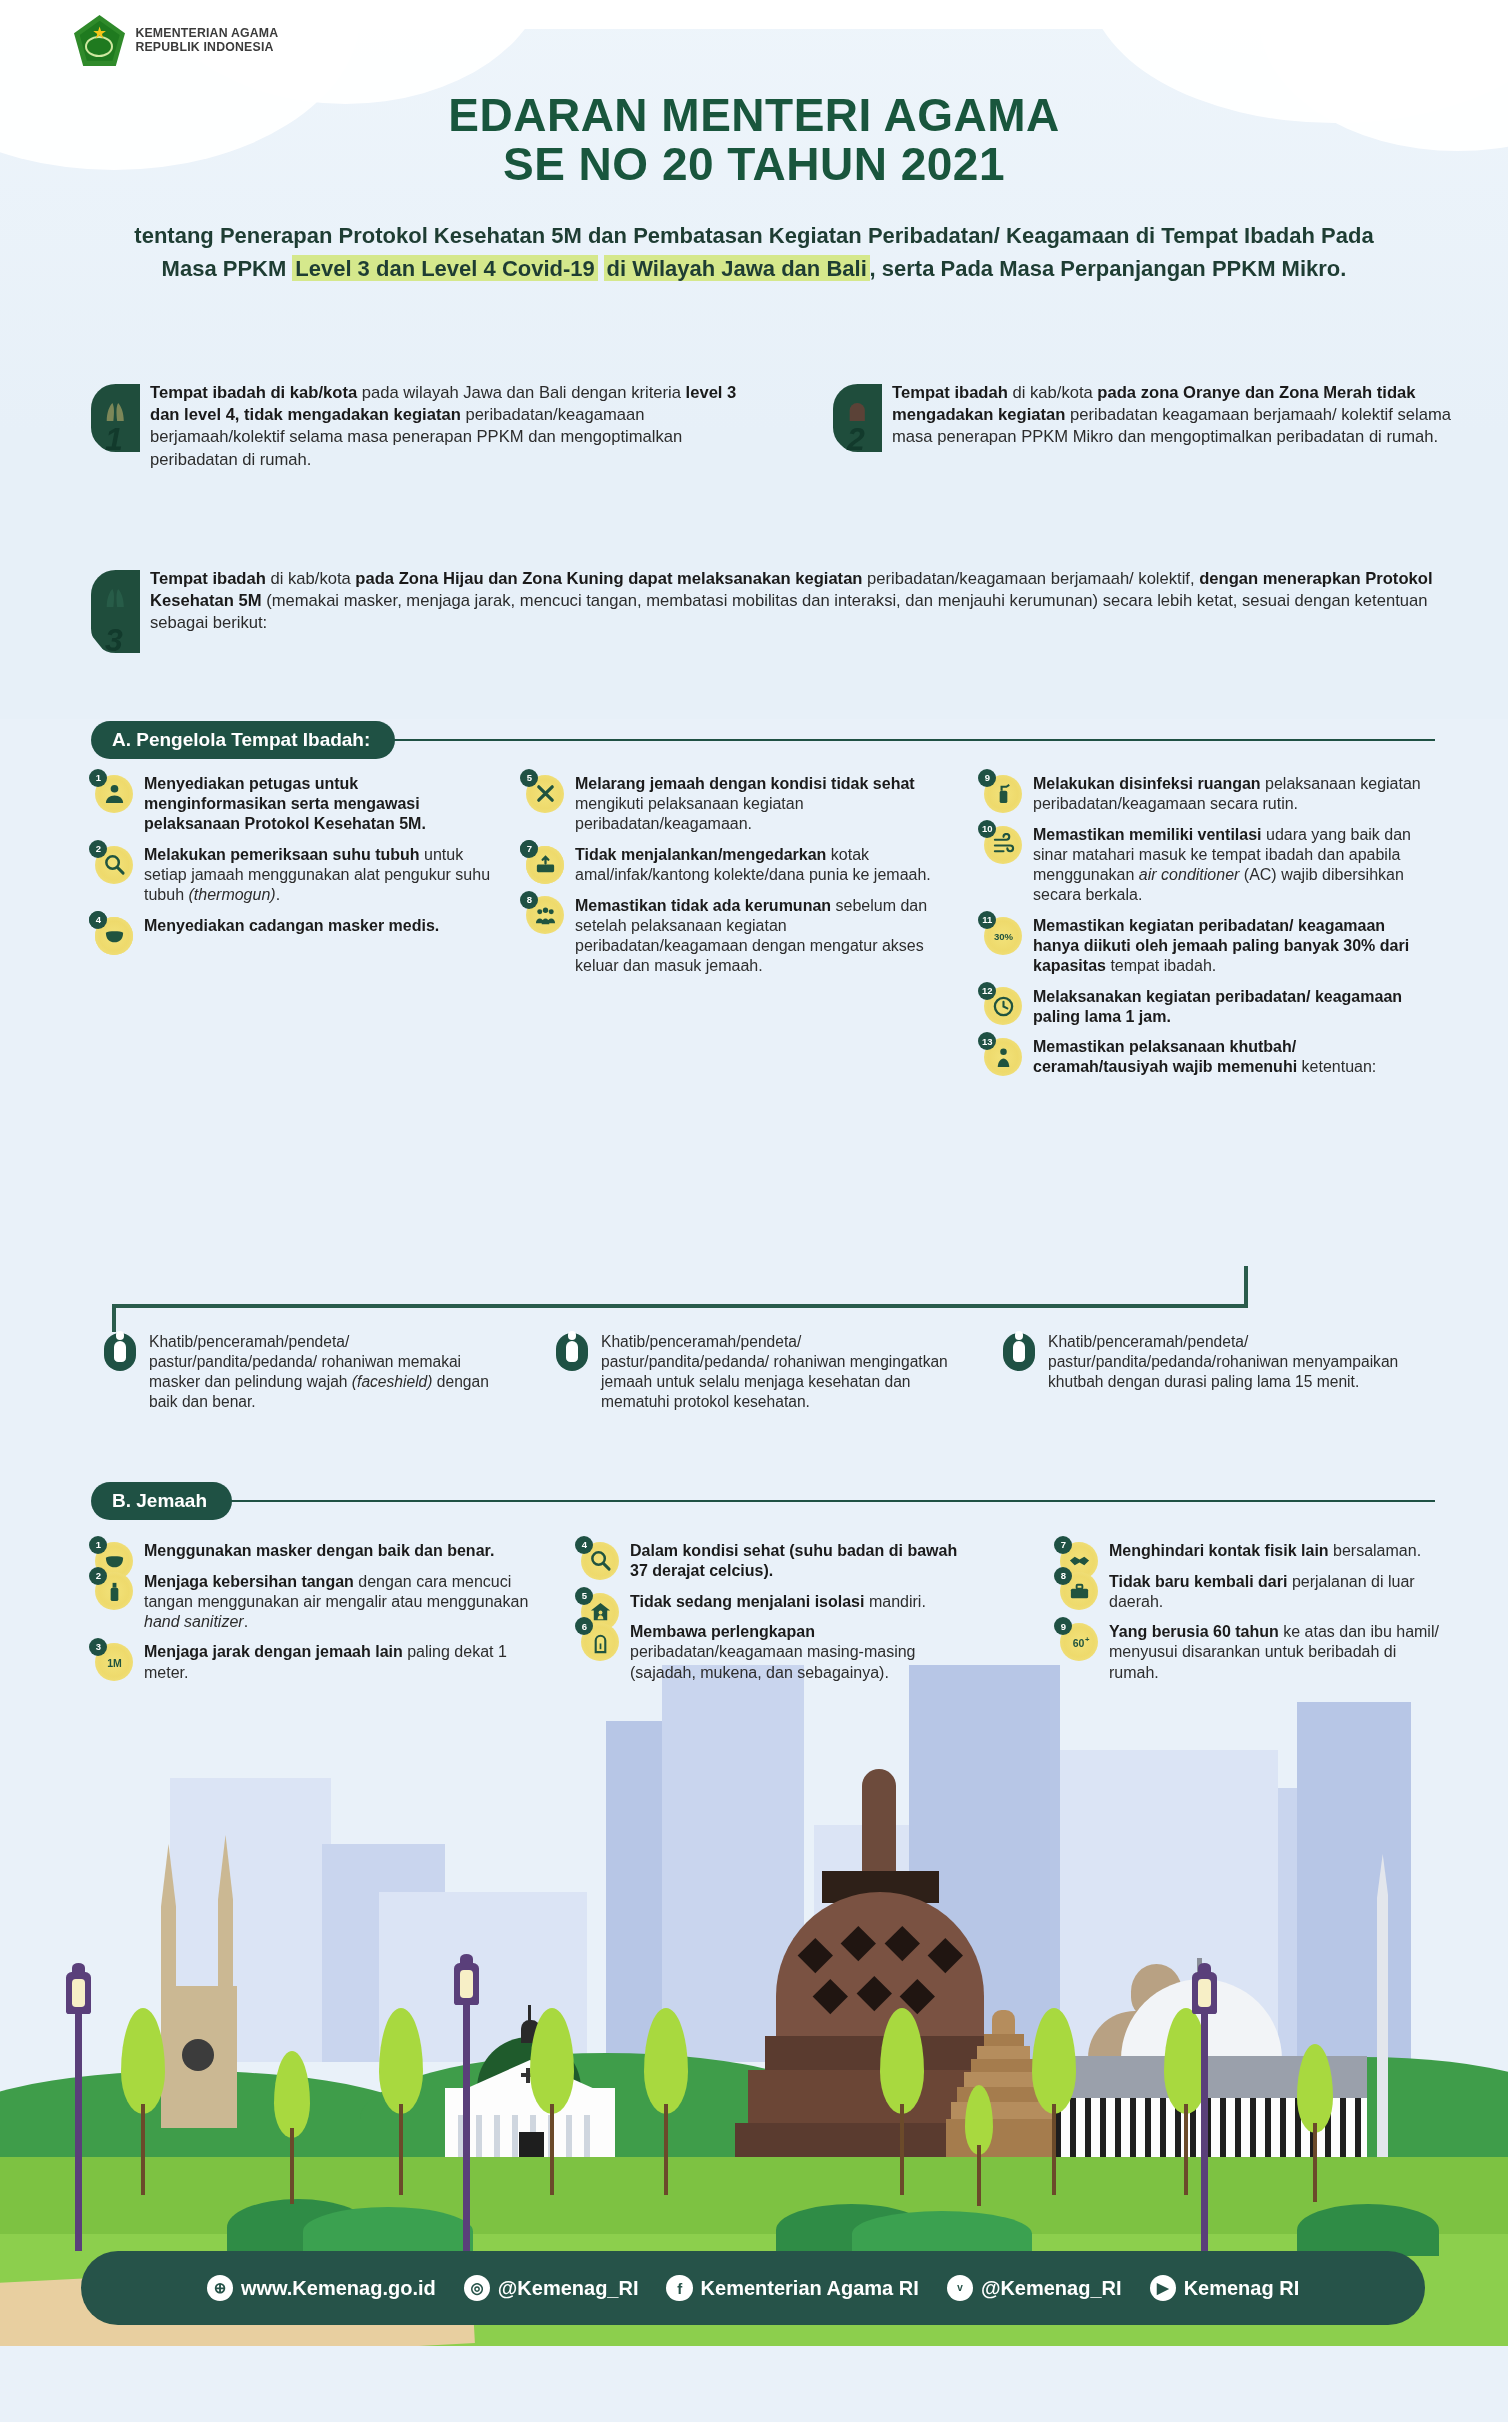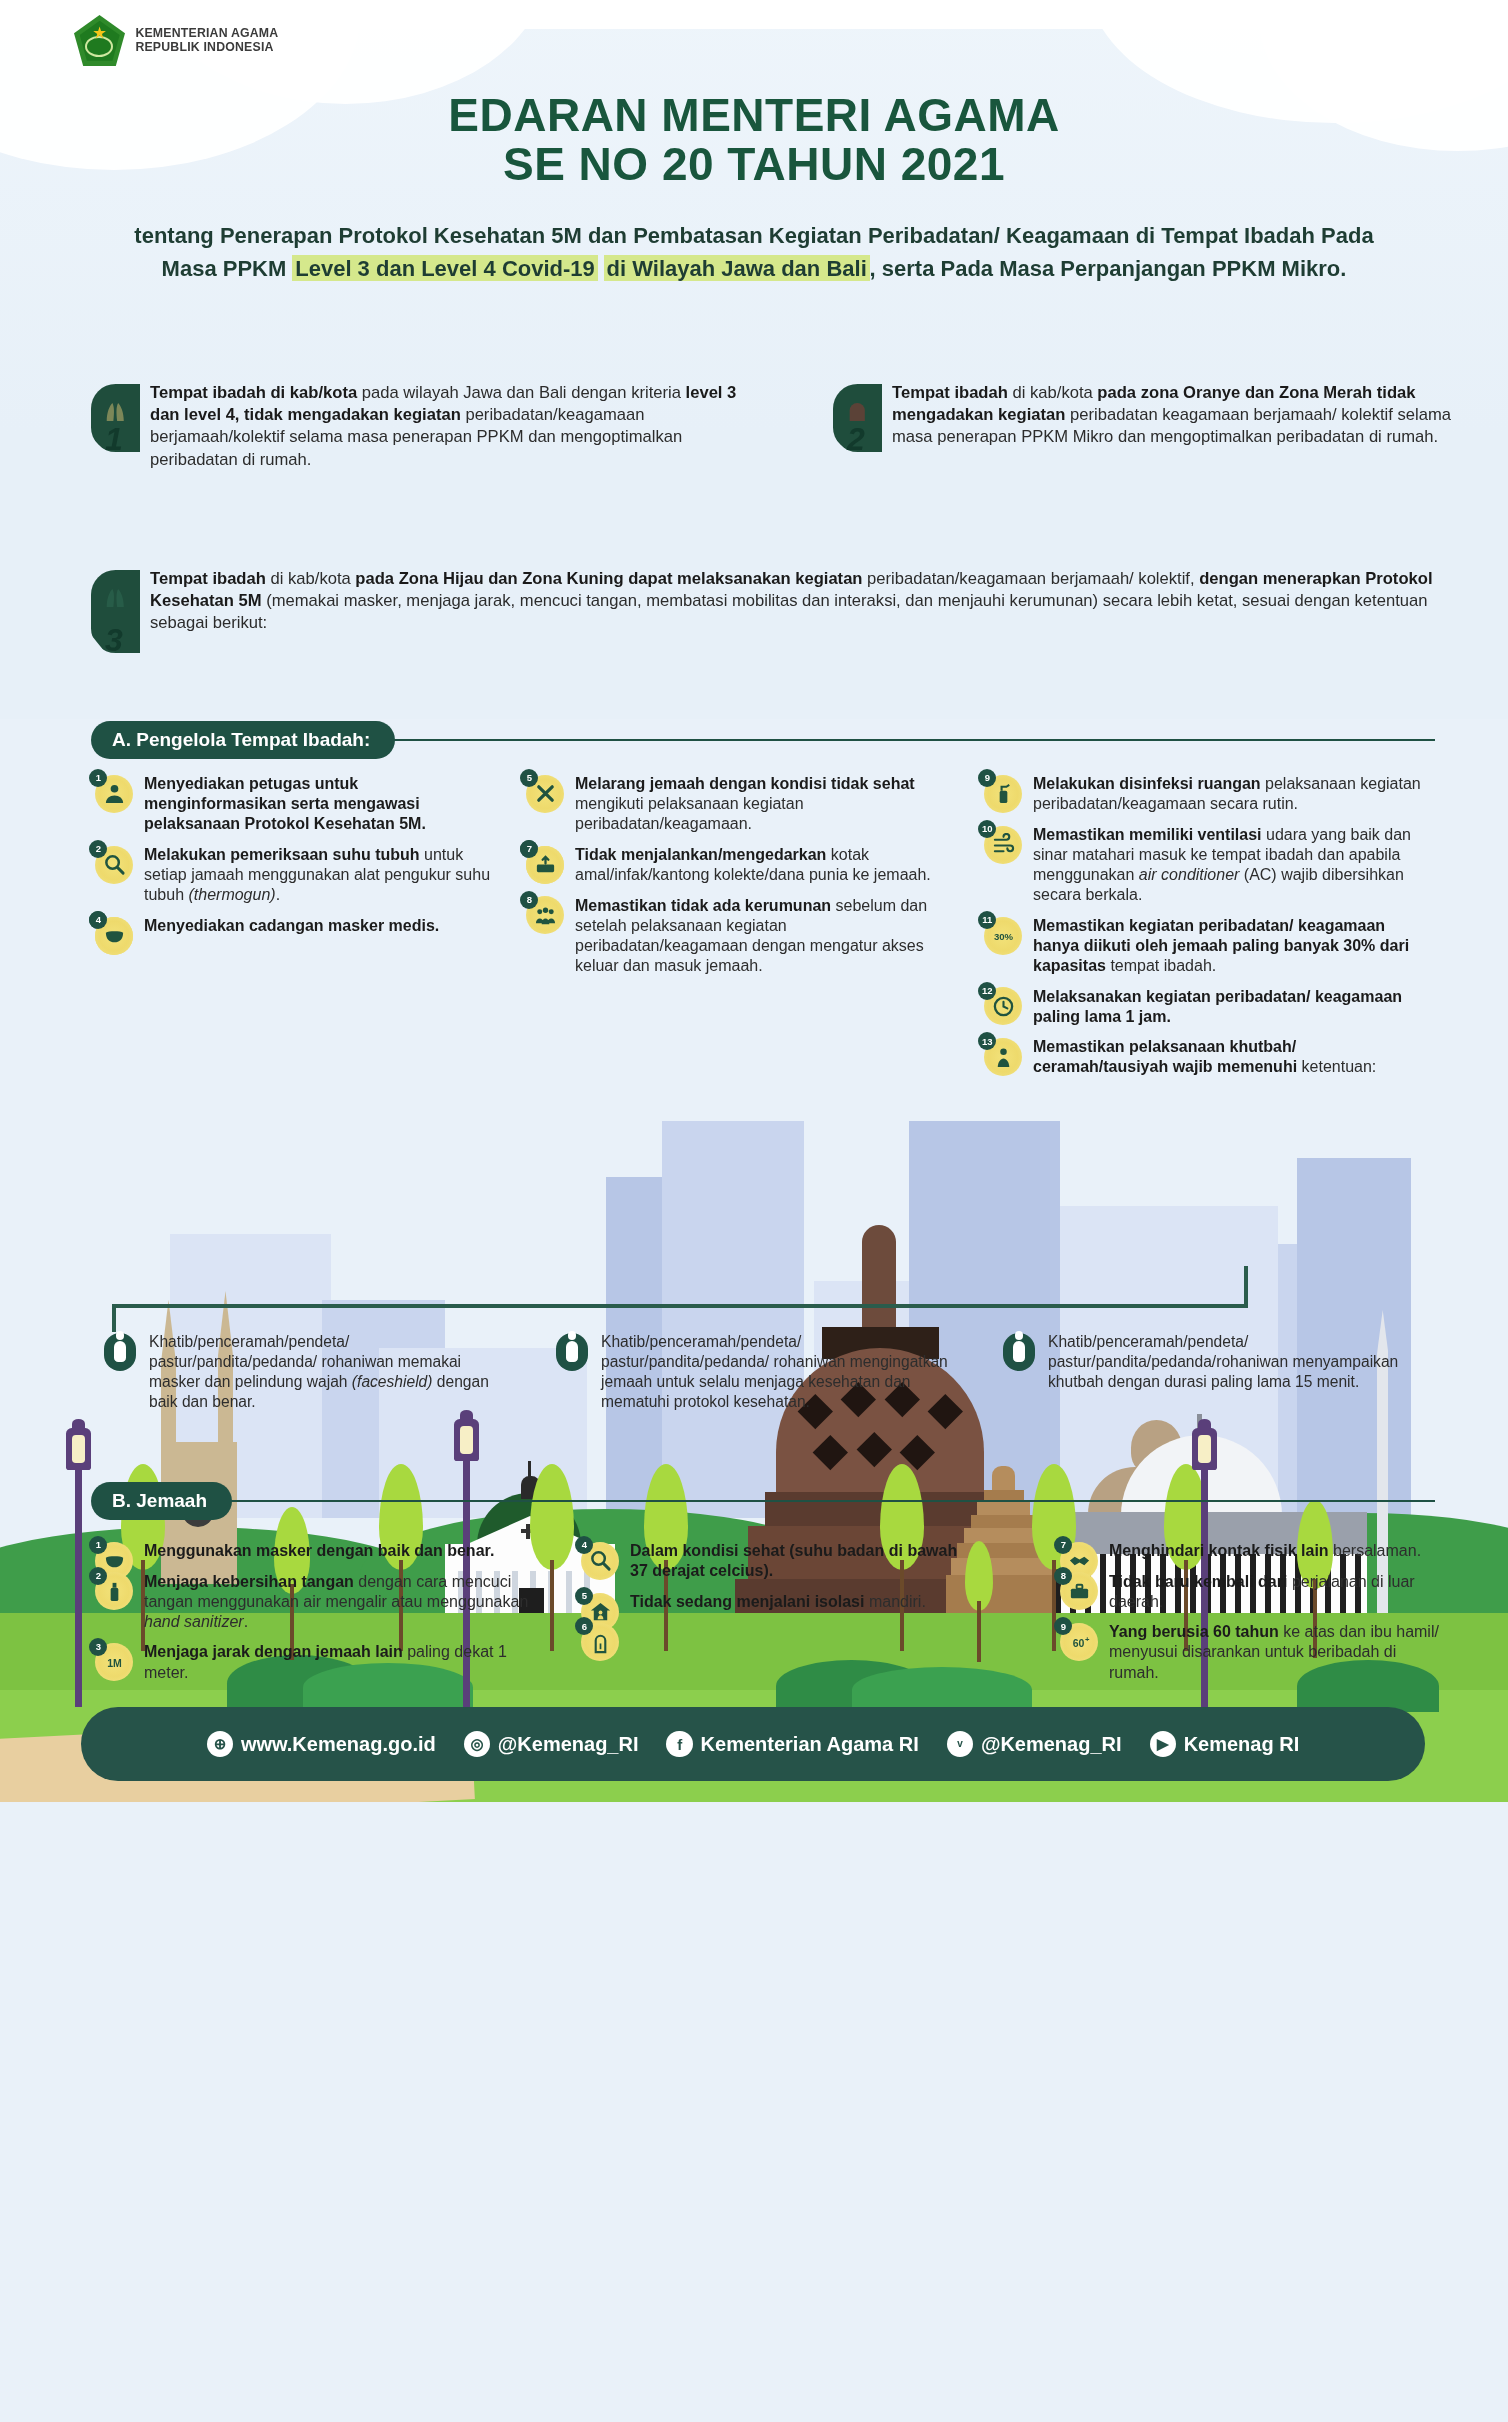--- a/index.html
+++ b/index.html
@@ -3,21 +3,21 @@
 <meta charset="utf-8">
 <style>
   * { margin:0; padding:0; box-sizing:border-box; }
   html,body { width:1508px; height:2423px; }
   body{
     font-family:"Liberation Sans", sans-serif;
     background:#e9f1f9;
     position:relative;
     overflow:hidden;
   }
-  .page{ position:relative; width:1508px; height:1802px; overflow:hidden; background:#e9f1f9; }
+  .page{ position:relative; width:1508px; height:2346px; overflow:hidden; background:#e9f1f9; }
 
   
   .sky{ position:absolute; left:0; top:0; width:1508px; height:719px;
         background:linear-gradient(#eef5fb 0%, #e7f0f8 60%, #e7f0f8 100%); }
   .cloud{ position:absolute; background:#ffffff; border-radius:50%; opacity:.95; }
   .cloud.c1{ left:-132px; top:-142px; width:492px; height:312px; }
   .cloud.c2{ left:142px;  top:-180px; width:407px; height:284px; }
   .cloud.c3{ left:1088px; top:-161px; width:492px; height:284px; }
   .cloud.c4{ left:1259px; top:-114px; width:397px; height:265px; }
   .cloudband{ position:absolute; left:0; top:-189px; width:1508px; height:218px; background:#fff; }
@@ -445,20 +445,21 @@
       <div class="txt"><b>Tidak sedang menjalani isolasi</b><span> mandiri.</span></div>
     </div>
     <div class="item">
       <div class="ico">
         <div class="badge">6</div>
         <svg class="g" viewBox="0 0 24 24">
             <path d="M7 22 V10 a5 5 0 0 1 10 0 v12 Z" fill="none" stroke="#20543f" stroke-width="2.2"></path>
             <path d="M12 13 v6" stroke="#20543f" stroke-width="1.8"></path>
           </svg>
       </div>
+      <div class="txt"><b>Membawa perlengkapan</b><span> peribadatan/keagamaan masing-masing (sajadah, mukena, dan sebagainya).</span></div>
     </div>
   </div>
 
   <div class="col" style="left:1060px; top:1541px; width:388px;">
     <div class="item">
       <div class="ico">
         <div class="badge">7</div>
         <svg class="g" viewBox="0 0 24 24">
             <path d="M2 12 L7 8 l5 3 5-3 5 4 -5 5 -5-3 -5 3Z" fill="#20543f"></path>
           </svg>

